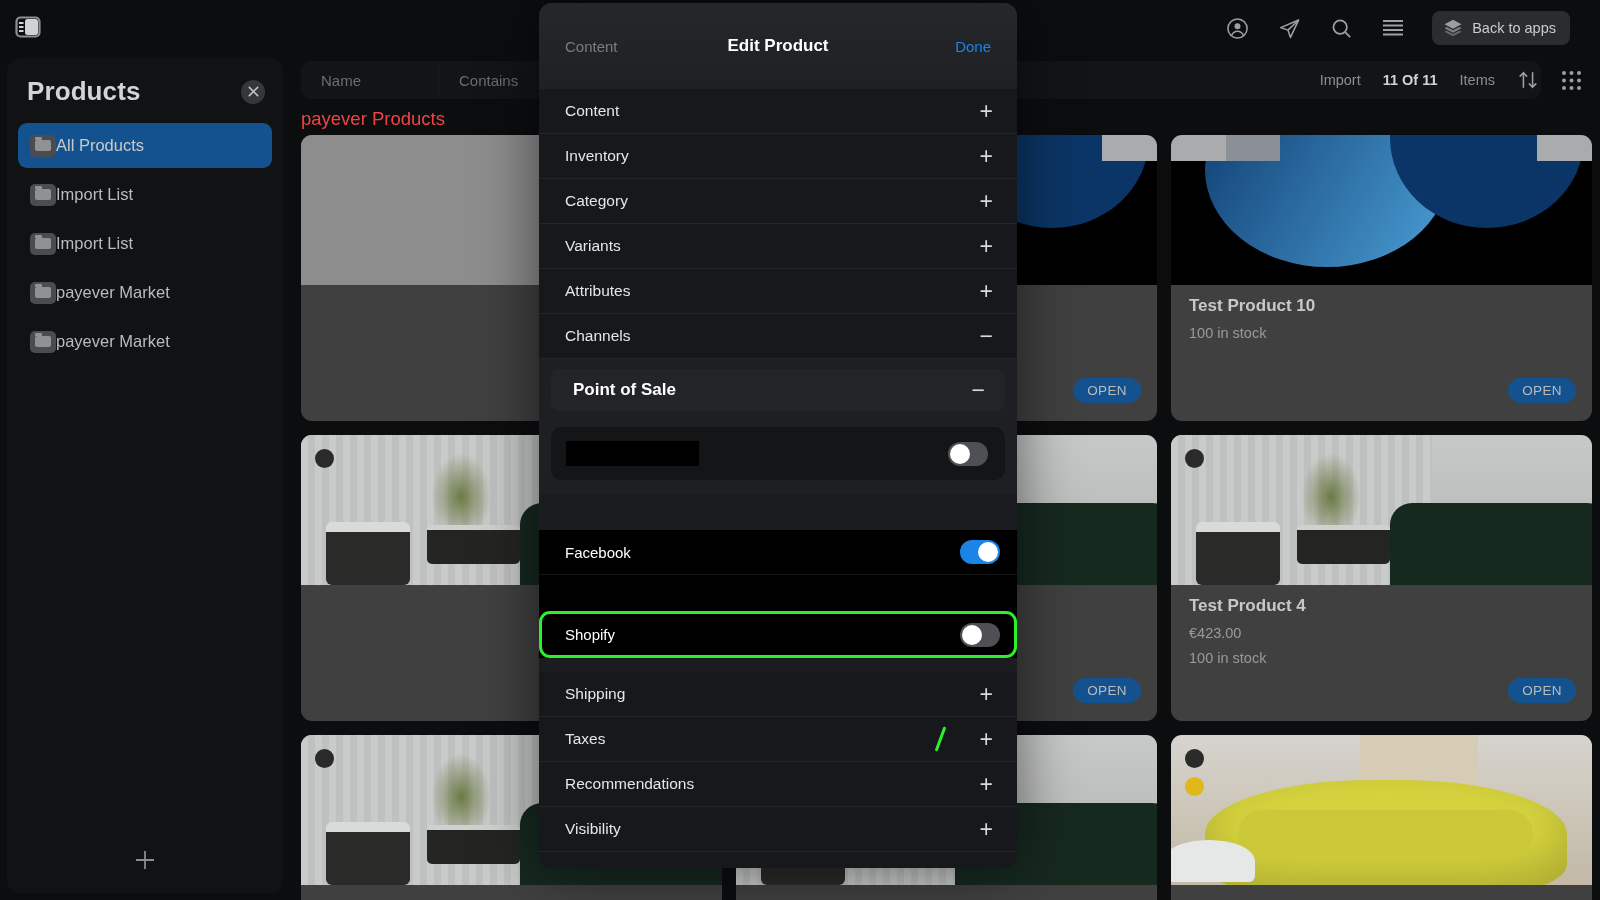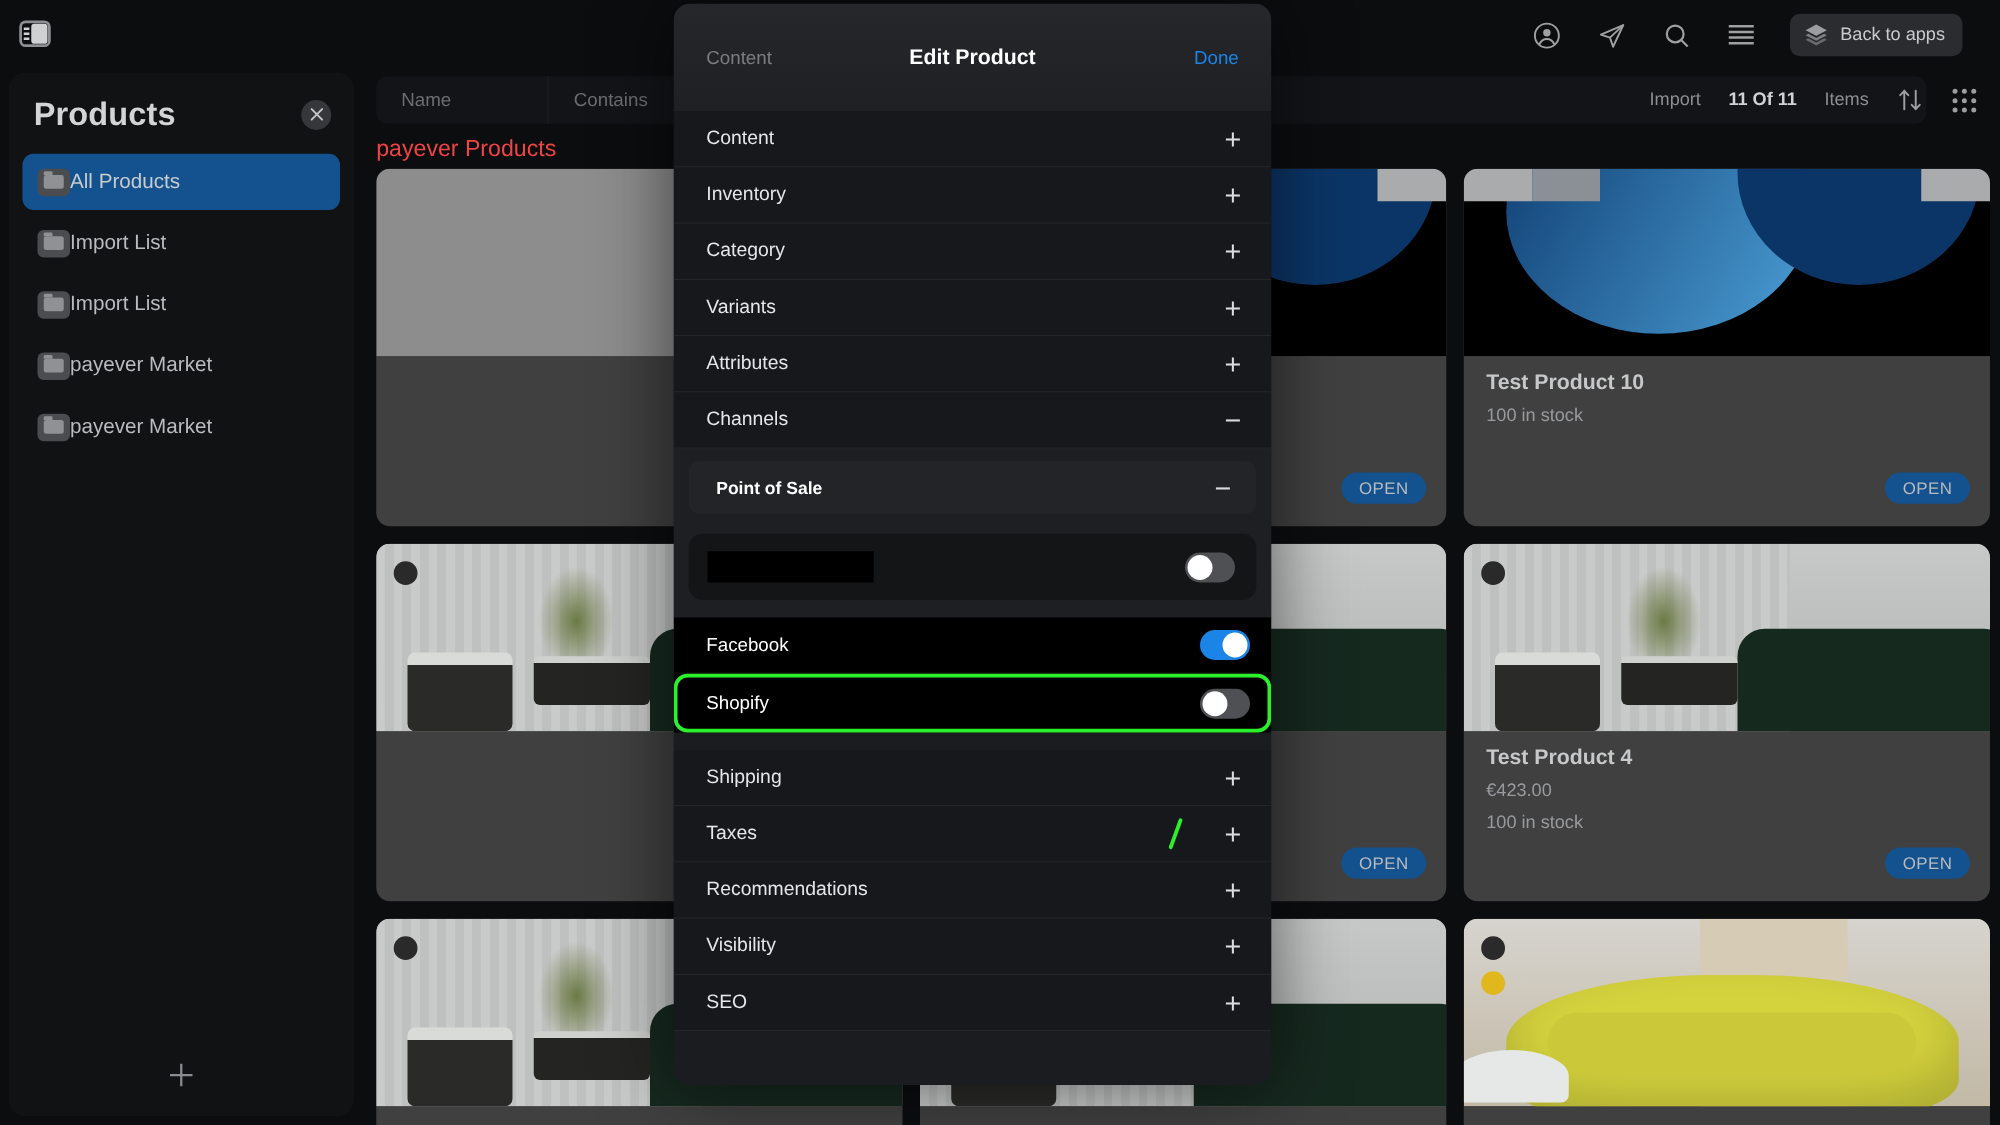--- a/index.html
+++ b/index.html
@@ -182,32 +182,32 @@
   .sec-row .lbl { color: #e4e6e8; font-size: 15.5px; }
   .pm { color: #d8dadc; font-size: 23px; line-height: 1; font-weight: 300; }
   .pm.minus { font-size: 23px; }
 
   .pos-block { background: #1d1f23; padding: 10px 12px 14px 12px; }
   .pos-head {
     height: 42px; background: #222428; border-radius: 8px;
     display: flex; align-items: center; justify-content: space-between;
     padding: 0 20px 0 22px; cursor: pointer;
   }
-  .pos-head .lbl { color: #fff; font-size: 14px; font-weight: bold; }
+  .pos-head .lbl { color: #fff; font-size: 17px; font-weight: bold; }
   .pos-card {
     margin-top: 16px; height: 53px; background: #131517; border-radius: 11px;
     display: flex; align-items: center; justify-content: space-between;
     padding: 0 17px 0 15px;
   }
   .redact { background: #000; height: 25px; }
 
   .chan-list { background: #000; }
   .chan-row {
     height: 45px; display: flex; align-items: center; justify-content: space-between;
-    padding: 0 17px 0 26px; border-bottom: 1px solid #141414; position: relative;
+    padding: 0 17px 0 26px; border-bottom: 1px solid #141414; position: relative; margin-top: 36px;
   }
   .chan-row .lbl { color: #fff; font-size: 15px; }
   .chan-row.highlight {
     border: 3px solid #2bf02b; border-radius: 11px; height: 47px;
     padding: 0 14px 0 23px;
   }
   .lbl-wrap { display: flex; align-items: center; }
   .lbl-redact { background:#000; height: 22px; width: 90px; margin-left: 2px; }
 
   .sw { width: 40px; height: 24px; border-radius: 12px; background: #4e5053; position: relative; flex:none; cursor: pointer; }

